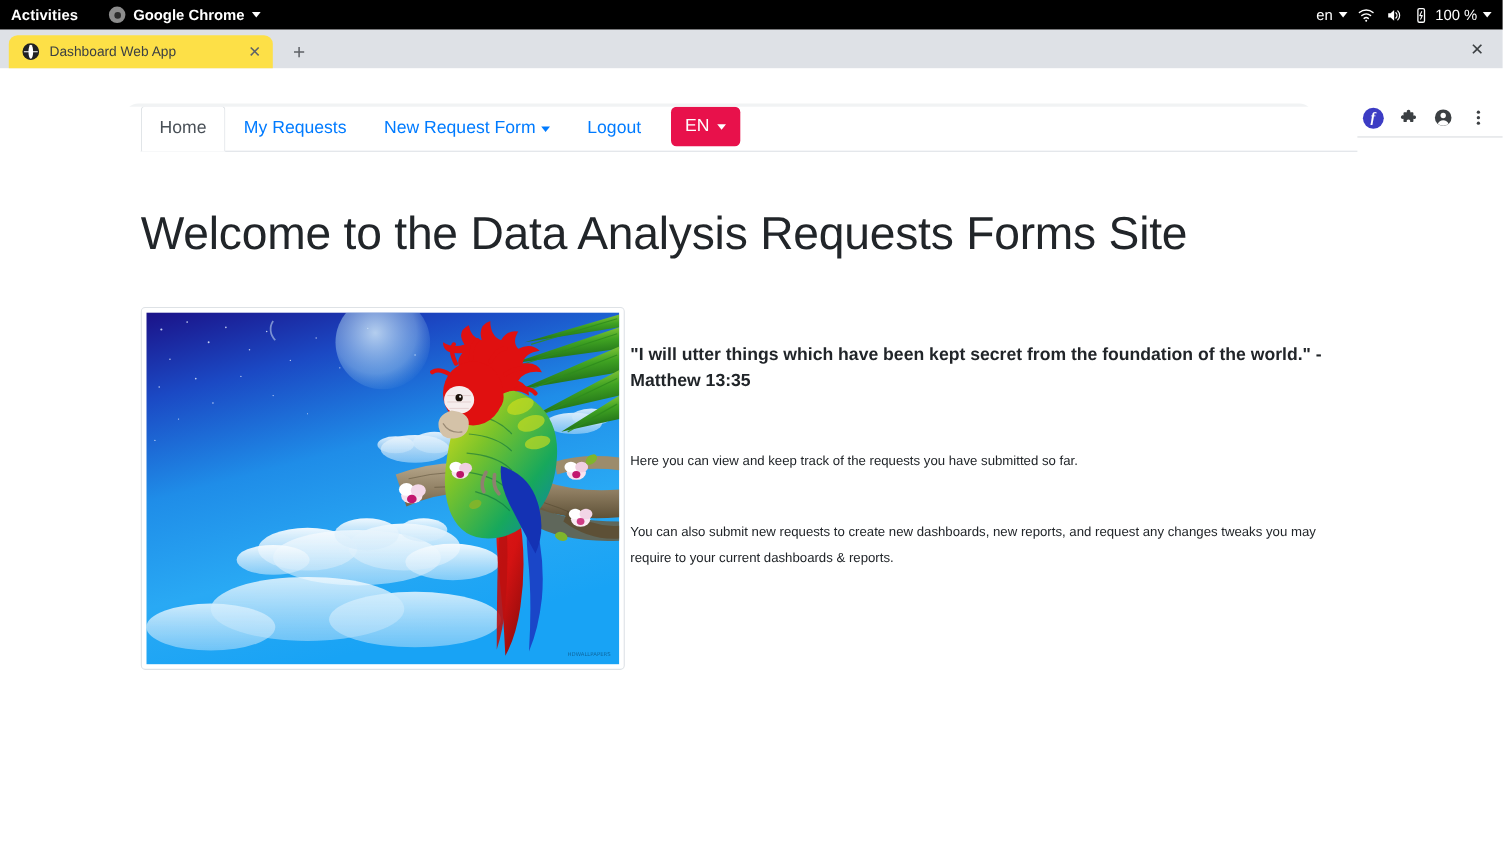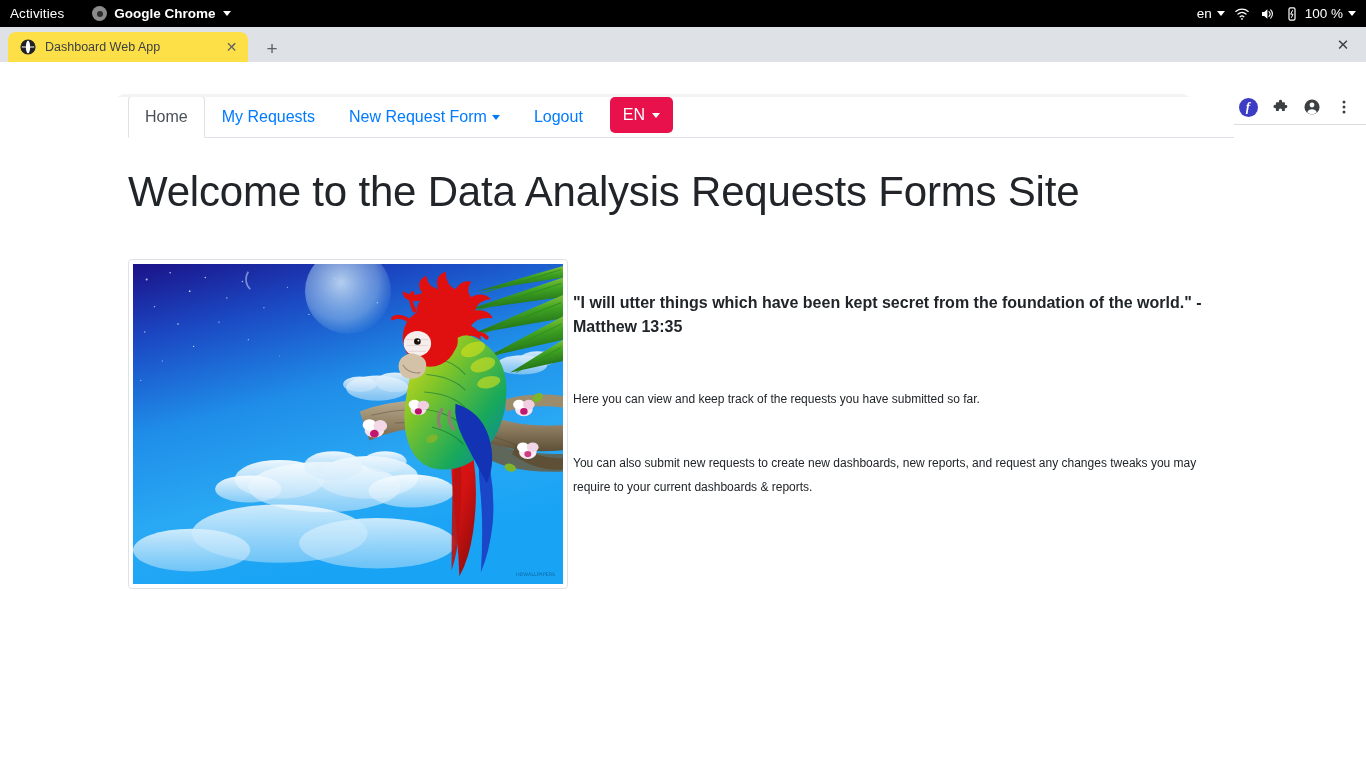--- a/index.html
+++ b/index.html
@@ -12,21 +12,21 @@
 
   
   .gnome-bar {
     position: absolute; top: 0; left: 0;
     width: 1366px; height: 27px;
     background: #000000;
     color: #ffffff;
     display: flex; align-items: center;
     font-size: 13.5px;
   }
-  .gnome-activities { padding: 0 14px 0 10px; font-weight: 400; letter-spacing: .1px; }
+  .gnome-activities { padding: 0 14px 0 10px; font-weight: 700; letter-spacing: .1px; }
   .gnome-app { display: flex; align-items: center; gap: 7px; font-weight: 600; margin-left: 14px; }
   .chrome-dot {
     width: 15px; height: 15px; border-radius: 50%;
     background: #8c8c8c;
     display: flex; align-items: center; justify-content: center;
     position: relative;
   }
   .chrome-dot::after {
     content: "";
     position: absolute;
@@ -180,21 +180,21 @@
     display: flex; align-items: center; gap: 7px;
     margin-left: 10px;
     margin-bottom: 4px;
   }
 
   
   .page-title {
     font-size: 42px;
     font-weight: 400;
     color: #212529;
-    margin-top: 30px;
+    margin-top: 50px;
     letter-spacing: -0.2px;
   }
 
   
   .content-row {
     display: flex;
     margin-top: 43px;
   }
   .thumb {
     width: 440px; height: 330px;

